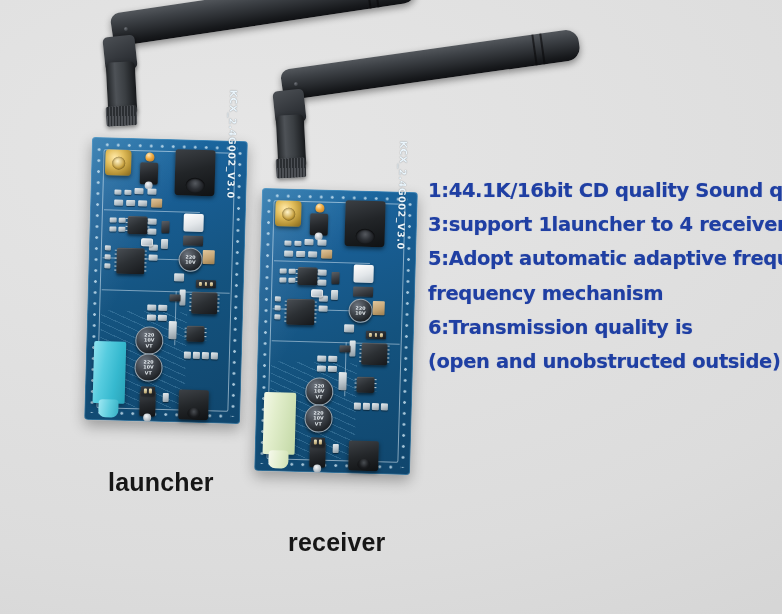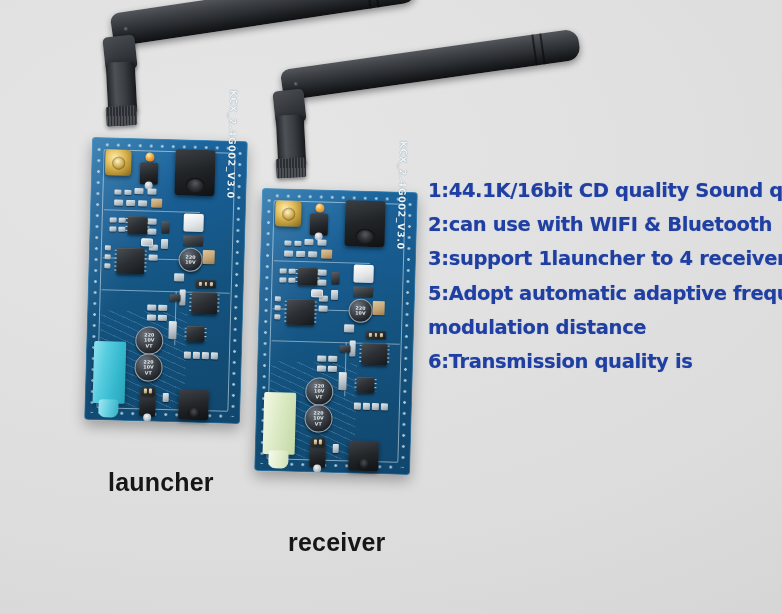--- a/index.html
+++ b/index.html
@@ -635,20 +635,20 @@
         <div class="bore"></div>
       </div>
     </div>
   </div>
 
   <div class="board-caption" id="caption-receiver">receiver</div>
   <div class="board-caption" id="caption-launcher">launcher</div>
 
   <div id="feature-list">
     <div class="line">1:44.1K/16bit CD quality Sound quality</div>
-    <div class="line">2:can use with WIFI &amp; Bluetooth</div>
     <div class="line">3:support 1launcher to 4 receiver</div>
     <div class="line">5:Adopt automatic adaptive frequency</div>
-    <div class="line">modulation distance</div>
+    <div class="line">frequency mechanism</div>
     <div class="line">6:Transmission quality is</div>
+    <div class="line">(open and unobstructed outside)</div>
   </div>
 
 </div>
 
 </body></html>

